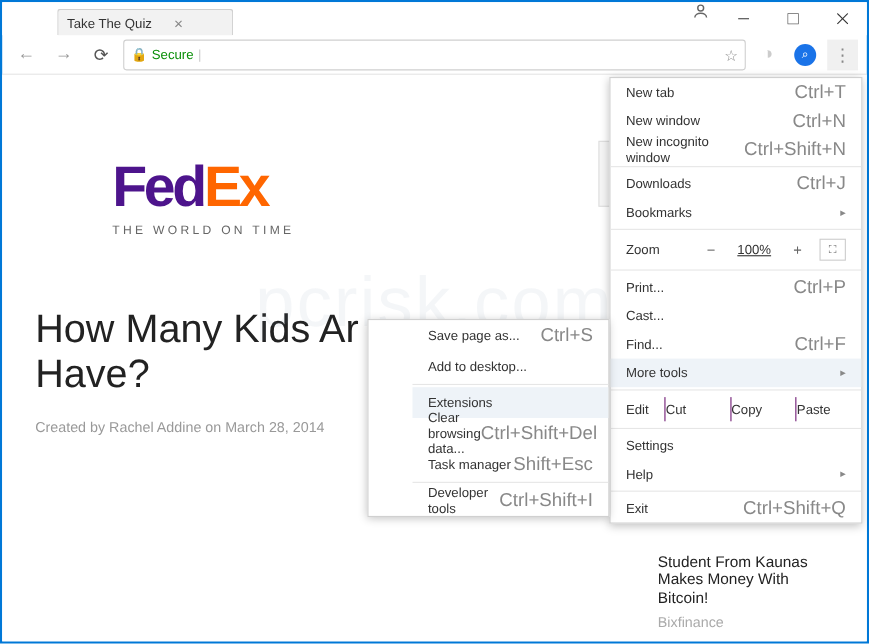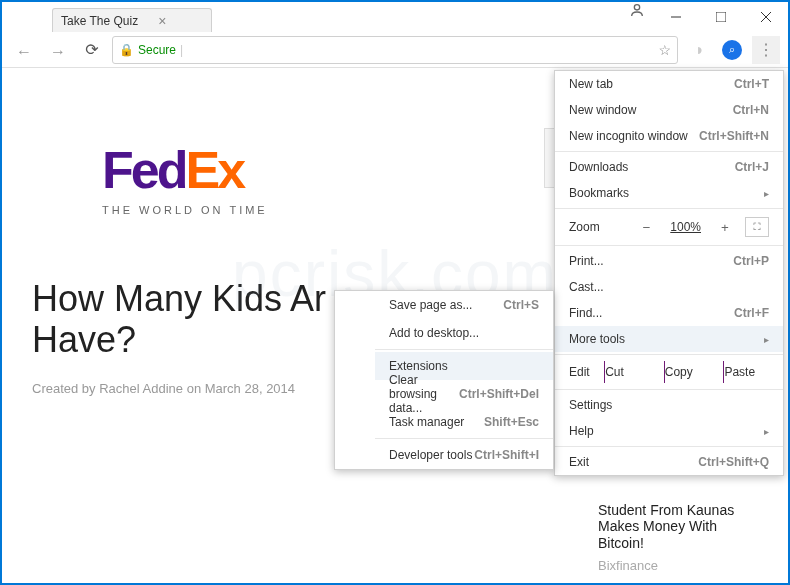--- a/index.html
+++ b/index.html
@@ -42,21 +42,21 @@
 .byline { font-size: 13px; color: #999; margin-top: 20px; }
 
 .sidebar-card { position: absolute; right: 30px; bottom: 10px; width: 160px; }
 .card-img { width: 160px; height: 60px; background: linear-gradient(135deg, #7a5230, #3a2a1a); margin-bottom: 6px; }
 .card-title { font-size: 14px; font-weight: 400; color: #222; line-height: 1.2; margin-top: 44px; }
 .card-src { font-size: 13px; color: #aaa; margin-top: 6px; }
 
 
 .menu { position: absolute; top: 70px; right: 6px; width: 230px; background: #fff; border: 1px solid #d0d0d0; box-shadow: 0 2px 8px rgba(0,0,0,0.25); font-size: 12px; color: #333; z-index: 10; }
 .menu-item { display: flex; align-items: center; justify-content: space-between; padding: 5px 14px; height: 26px; }
-.menu-item .k { color: #888; font-size: 12px; font-weight: bold; }
+.menu-item .k { color: #888; font-size: 17px; }
 .menu-item:hover, .menu-item.hover { background: #eef3f8; }
 .menu-item.sub::after { content: "▸"; color: #888; font-size: 10px; }
 .menu-sep { border-top: 1px solid #e6e6e6; margin: 2px 0; }
 .zoom-row { display: flex; align-items: center; padding: 3px 14px; height: 32px; justify-content: space-between; }
 .zoom-label { flex: 1; }
 .zoom-ctl { display: flex; align-items: center; gap: 2px; }
 .zoom-btn { width: 24px; height: 24px; border: none; background: none; display: flex; align-items: center; justify-content: center; color: #666; }
 .zoom-pct { padding: 0 10px; text-decoration: underline; }
 .fullscreen-btn { border: 1px solid #ccc; width: 24px; height: 20px; margin-left: 6px; display: flex; align-items: center; justify-content: center; font-size: 10px; color: #666; }
 .edit-row { display: flex; align-items: center; padding: 3px 0 3px 14px; height: 30px; }

